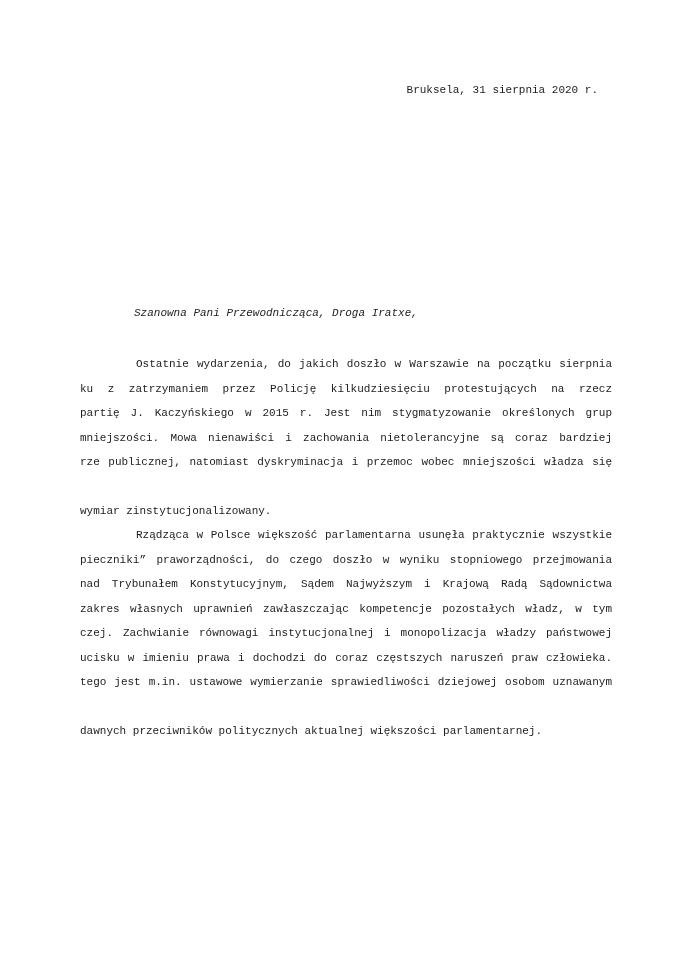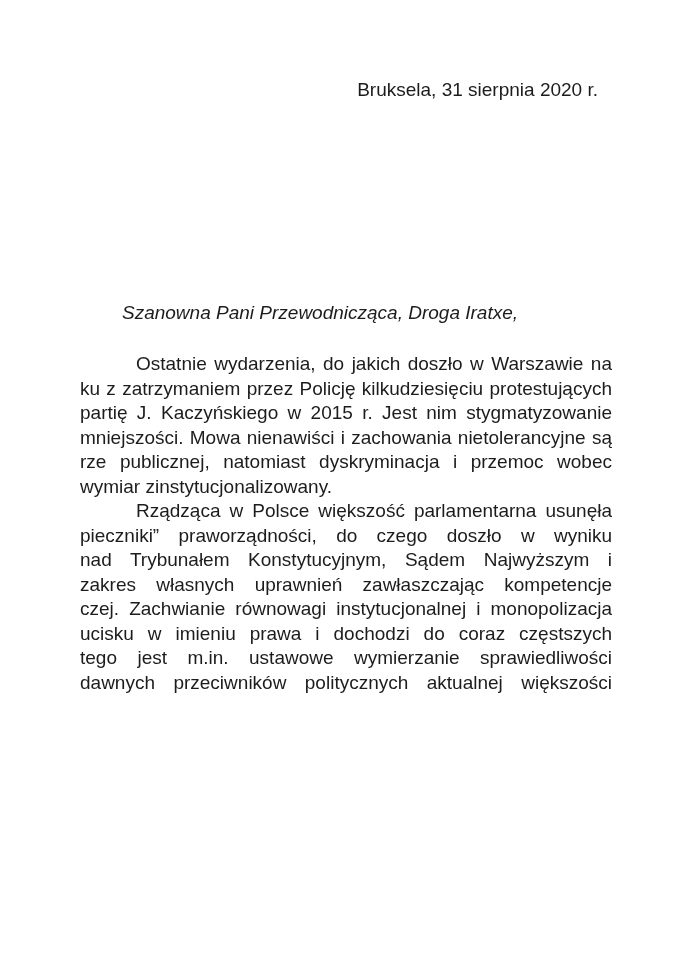--- a/index.html
+++ b/index.html
@@ -6,23 +6,23 @@
     margin: 0;
     padding: 0;
     background: #ffffff;
   }
   .page {
     position: relative;
     width: 678px;
     height: 960px;
     background: #ffffff;
     overflow: hidden;
-    font-family: Liberation Sans, sans-serif;
+    font-family: Liberation Mono, monospace;
     color: #1c1c1c;
-    font-size: 19px;
+    font-size: 11px;
   }
   .dateline {
     position: absolute;
     top: 80px;
     left: 66px;
     right: 80px;
     text-align: right;
     line-height: 20px;
     white-space: nowrap;
   }
@@ -33,21 +33,21 @@
     right: 80px;
     text-align: right;
     line-height: 20px;
   }
   .recipient .name {
     font-weight: bold;
   }
   .salutation {
     position: absolute;
     top: 303px;
-    left: 122px;
+    left: 134px;
     font-style: italic;
     line-height: 20px;
     white-space: nowrap;
   }
   .body-text {
     position: absolute;
     top: 352px;
     left: 80px;
     width: 532px;
   }
@@ -57,20 +57,21 @@
     overflow: hidden;
     text-align: justify;
     text-align-last: justify;
     white-space: normal;
   }
   .line.first {
     text-indent: 56px;
   }
   .line.para-end {
     text-align-last: left;
+    margin-top: 24px;
   }
 </style>
 </head>
 <body>
 
 <div class="page">
 
   <div class="dateline">Bruksela, 31 sierpnia 2020 r.</div>
 
 

